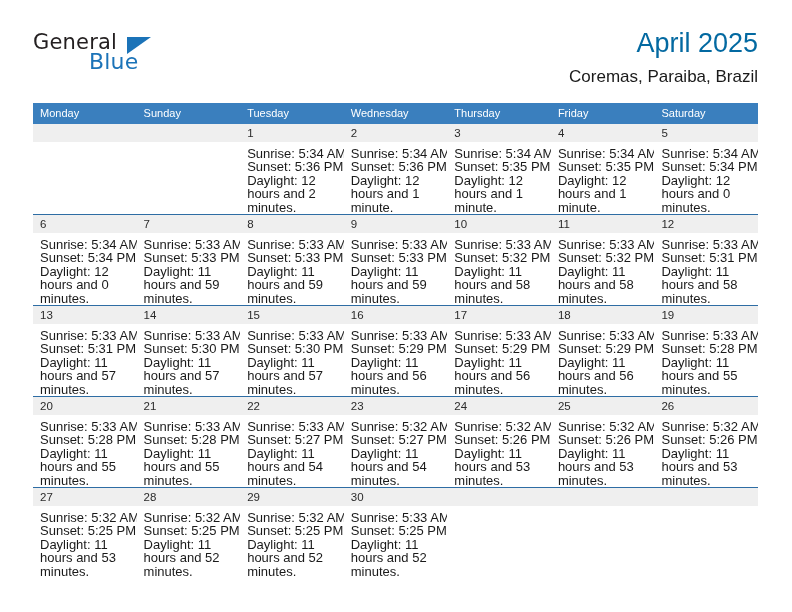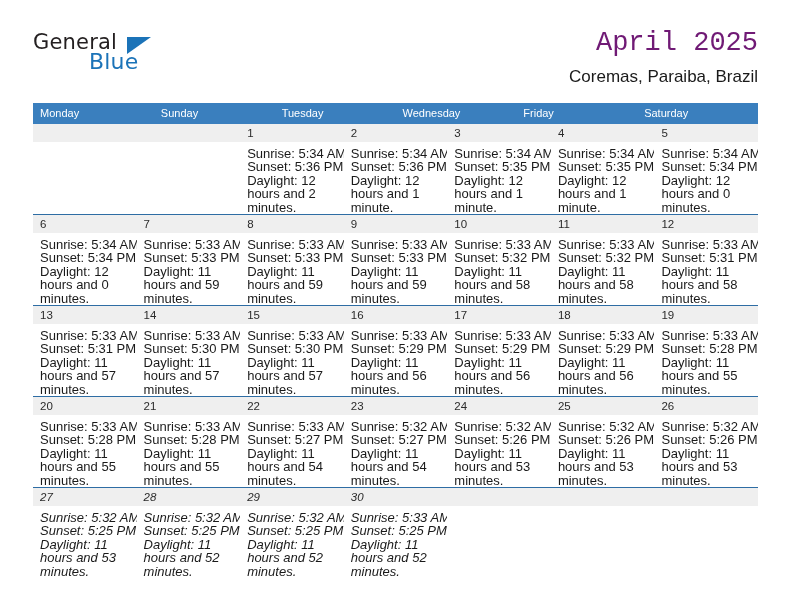--- a/index.html
+++ b/index.html
@@ -66,24 +66,24 @@
   }
 
   .title-block {
     position: absolute;
     right: 0;
     top: 0;
     text-align: right;
   }
   .cal-title {
     font-size: 27px;
-    color: #701a75;
+    color: #0369a1;
     line-height: 34px;
     white-space: nowrap;
-    font-family: Liberation Mono, monospace;
+    font-family: Liberation Sans, sans-serif;
   }
   .cal-subtitle {
     margin-top: 8px;
     font-size: 17px;
     color: #1a1a1a;
     line-height: 17px;
     white-space: nowrap;
   }
 
   
@@ -109,21 +109,20 @@
     overflow: hidden;
   }
 
   .week-row {
     display: flex;
     height: 90px;
     border-bottom: 1.4px solid #2e6da4;
   }
   .week-row.last {
     border-bottom: none;
-    font-style: italic;
   }
   .day-cell {
     flex: 1 1 0;
     box-sizing: border-box;
     position: relative;
     background: #ffffff;
     overflow: hidden;
   }
   .day-band {
     height: 18px;
@@ -167,20 +166,21 @@
 
   </div>
 
   <div class="calendar">
 
     <div class="weekday-row">
       <div class="weekday">Monday</div>
       <div class="weekday">Sunday</div>
       <div class="weekday">Tuesday</div>
       <div class="weekday">Wednesday</div>
+      <div class="weekday">Thursday</div>
       <div class="weekday">Friday</div>
       <div class="weekday">Saturday</div>
     </div>
 
     <div class="week-row">
       <div class="day-cell empty">
         <div class="day-band"></div>
 
       </div>
       <div class="day-cell empty">

